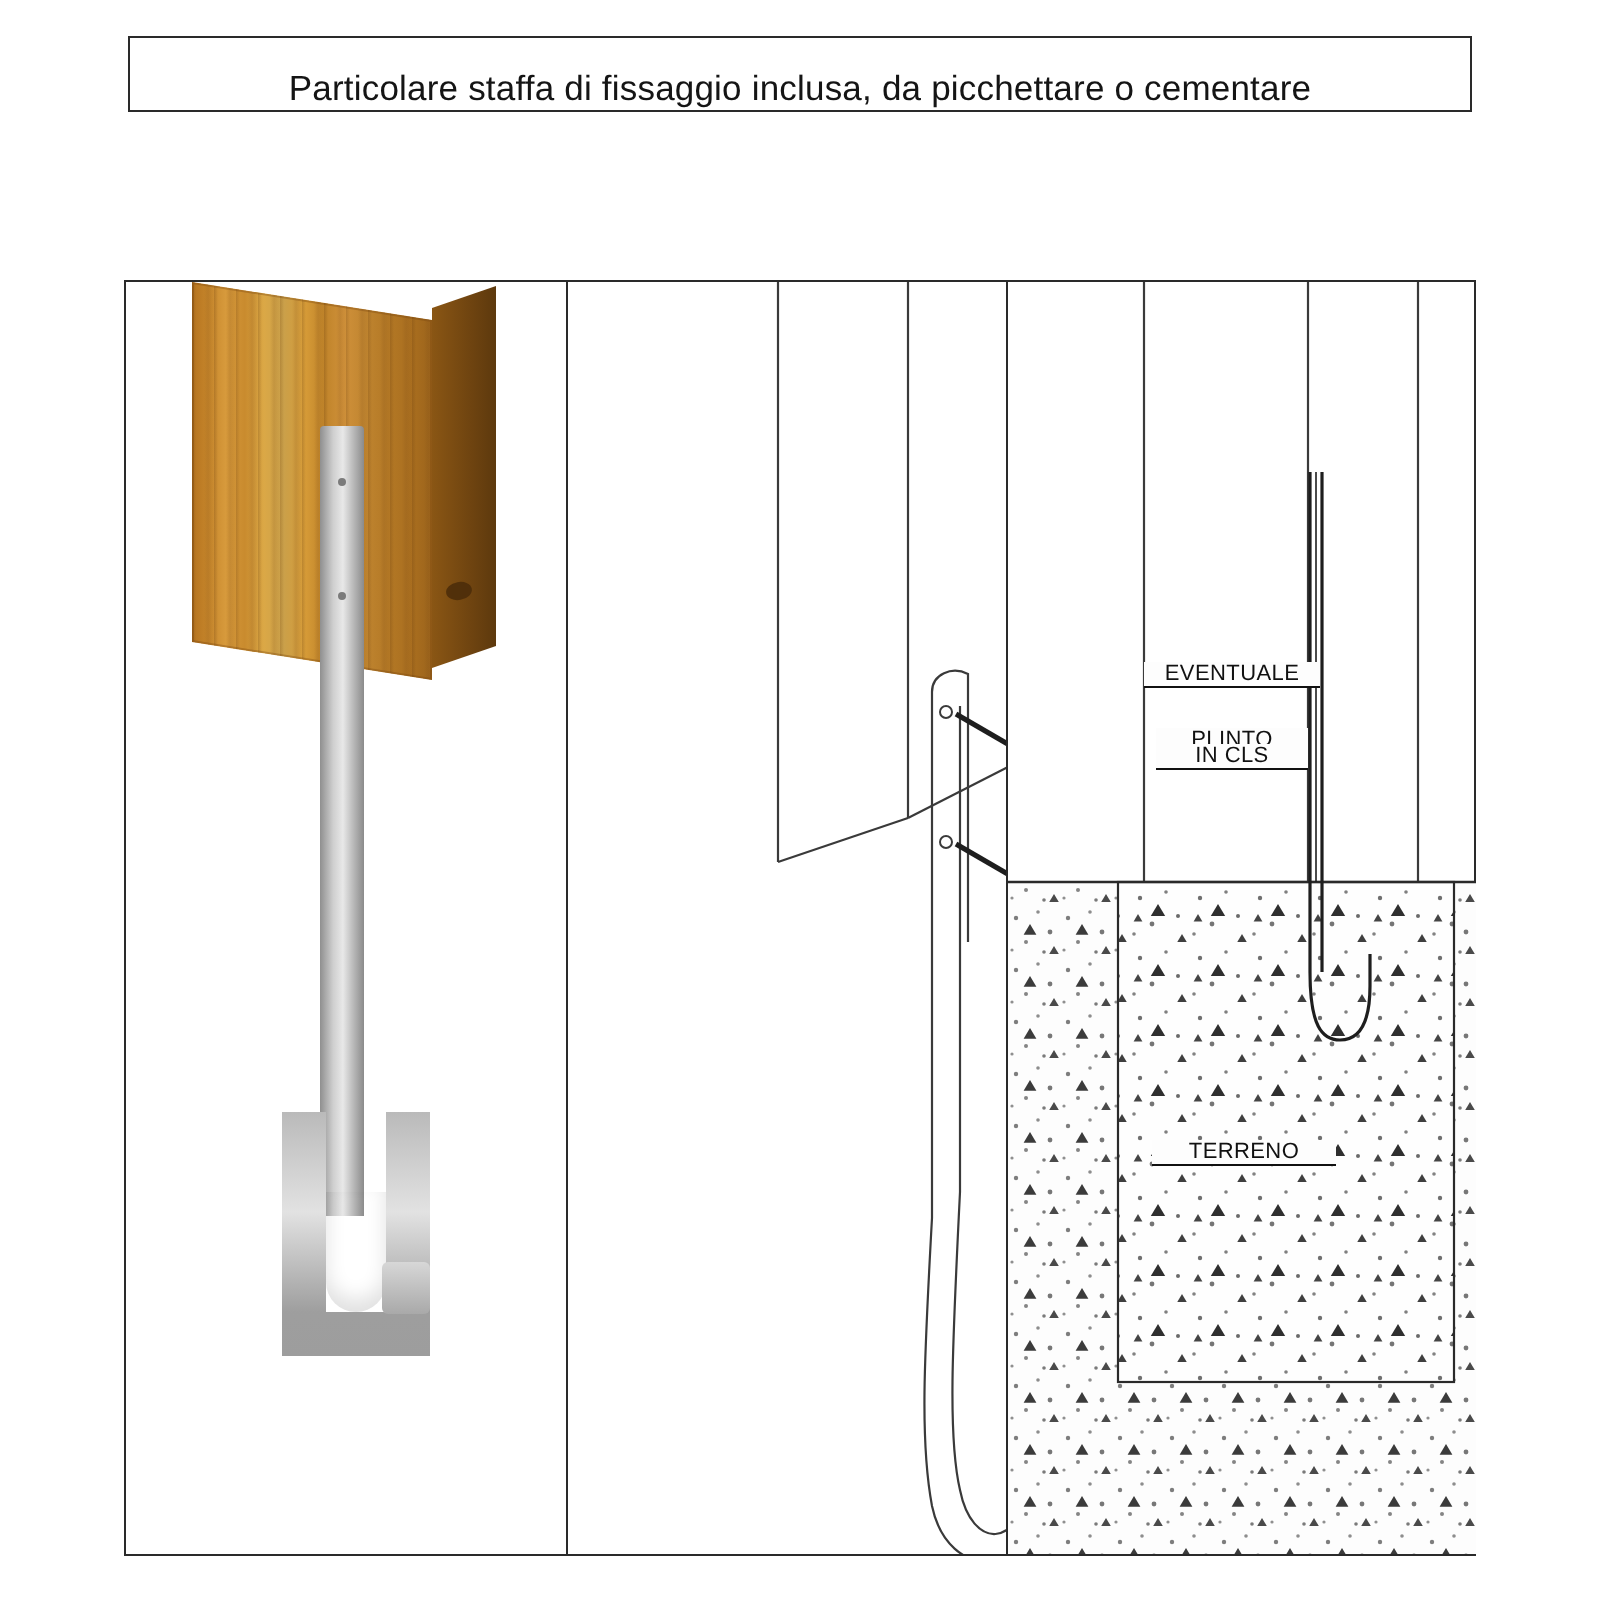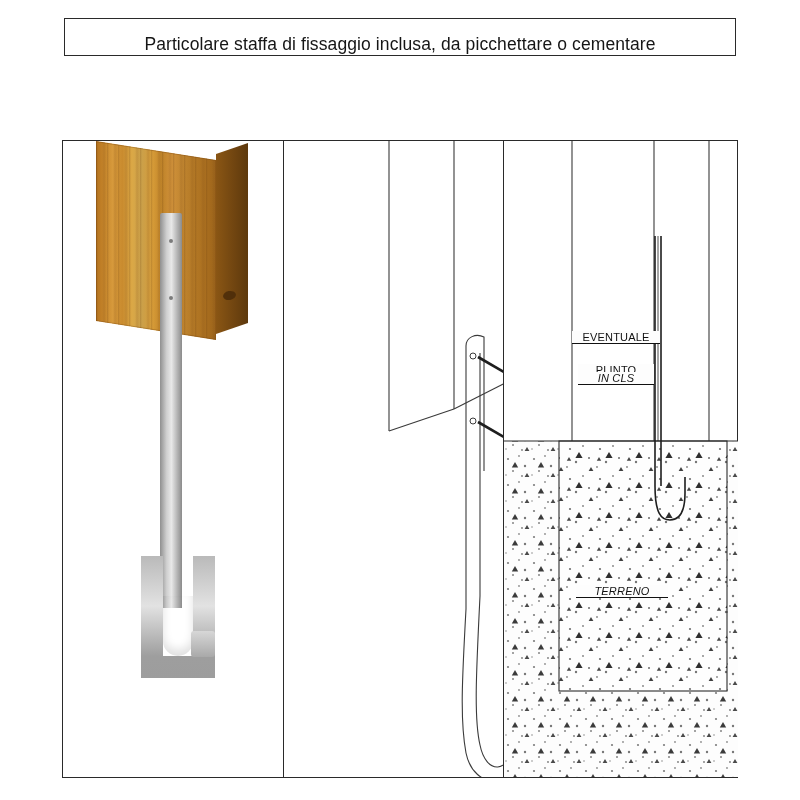--- a/index.html
+++ b/index.html
@@ -177,22 +177,22 @@
     position: absolute;
     font-size: 11px;
     letter-spacing: 0.2px;
     color: #111;
     text-align: center;
     background: #fdfdfd;
     padding: 0 2px;
   }
   #label-eventuale { left: 68px;  top: 190px; width: 84px; }
   #label-plinto    { left: 74px;  top: 211px; width: 72px; margin-top: 12px; }
-  #label-incls     { left: 74px;  top: 231px; width: 72px; font-style: italic; }
-  #label-terreno   { left: 72px;  top: 444px; width: 88px; font-style: italic; }
+  #label-incls     { left: 74px;  top: 231px; width: 72px; }
+  #label-terreno   { left: 72px;  top: 429px; width: 88px; }
   .label-underline {
     border-bottom: 1.6px solid #111;
   }
 </style>
 </head>
 <body>
 
 <div id="title-banner">
   <div id="title-text">Particolare staffa di fissaggio inclusa, da picchettare o cementare</div>
 </div>

